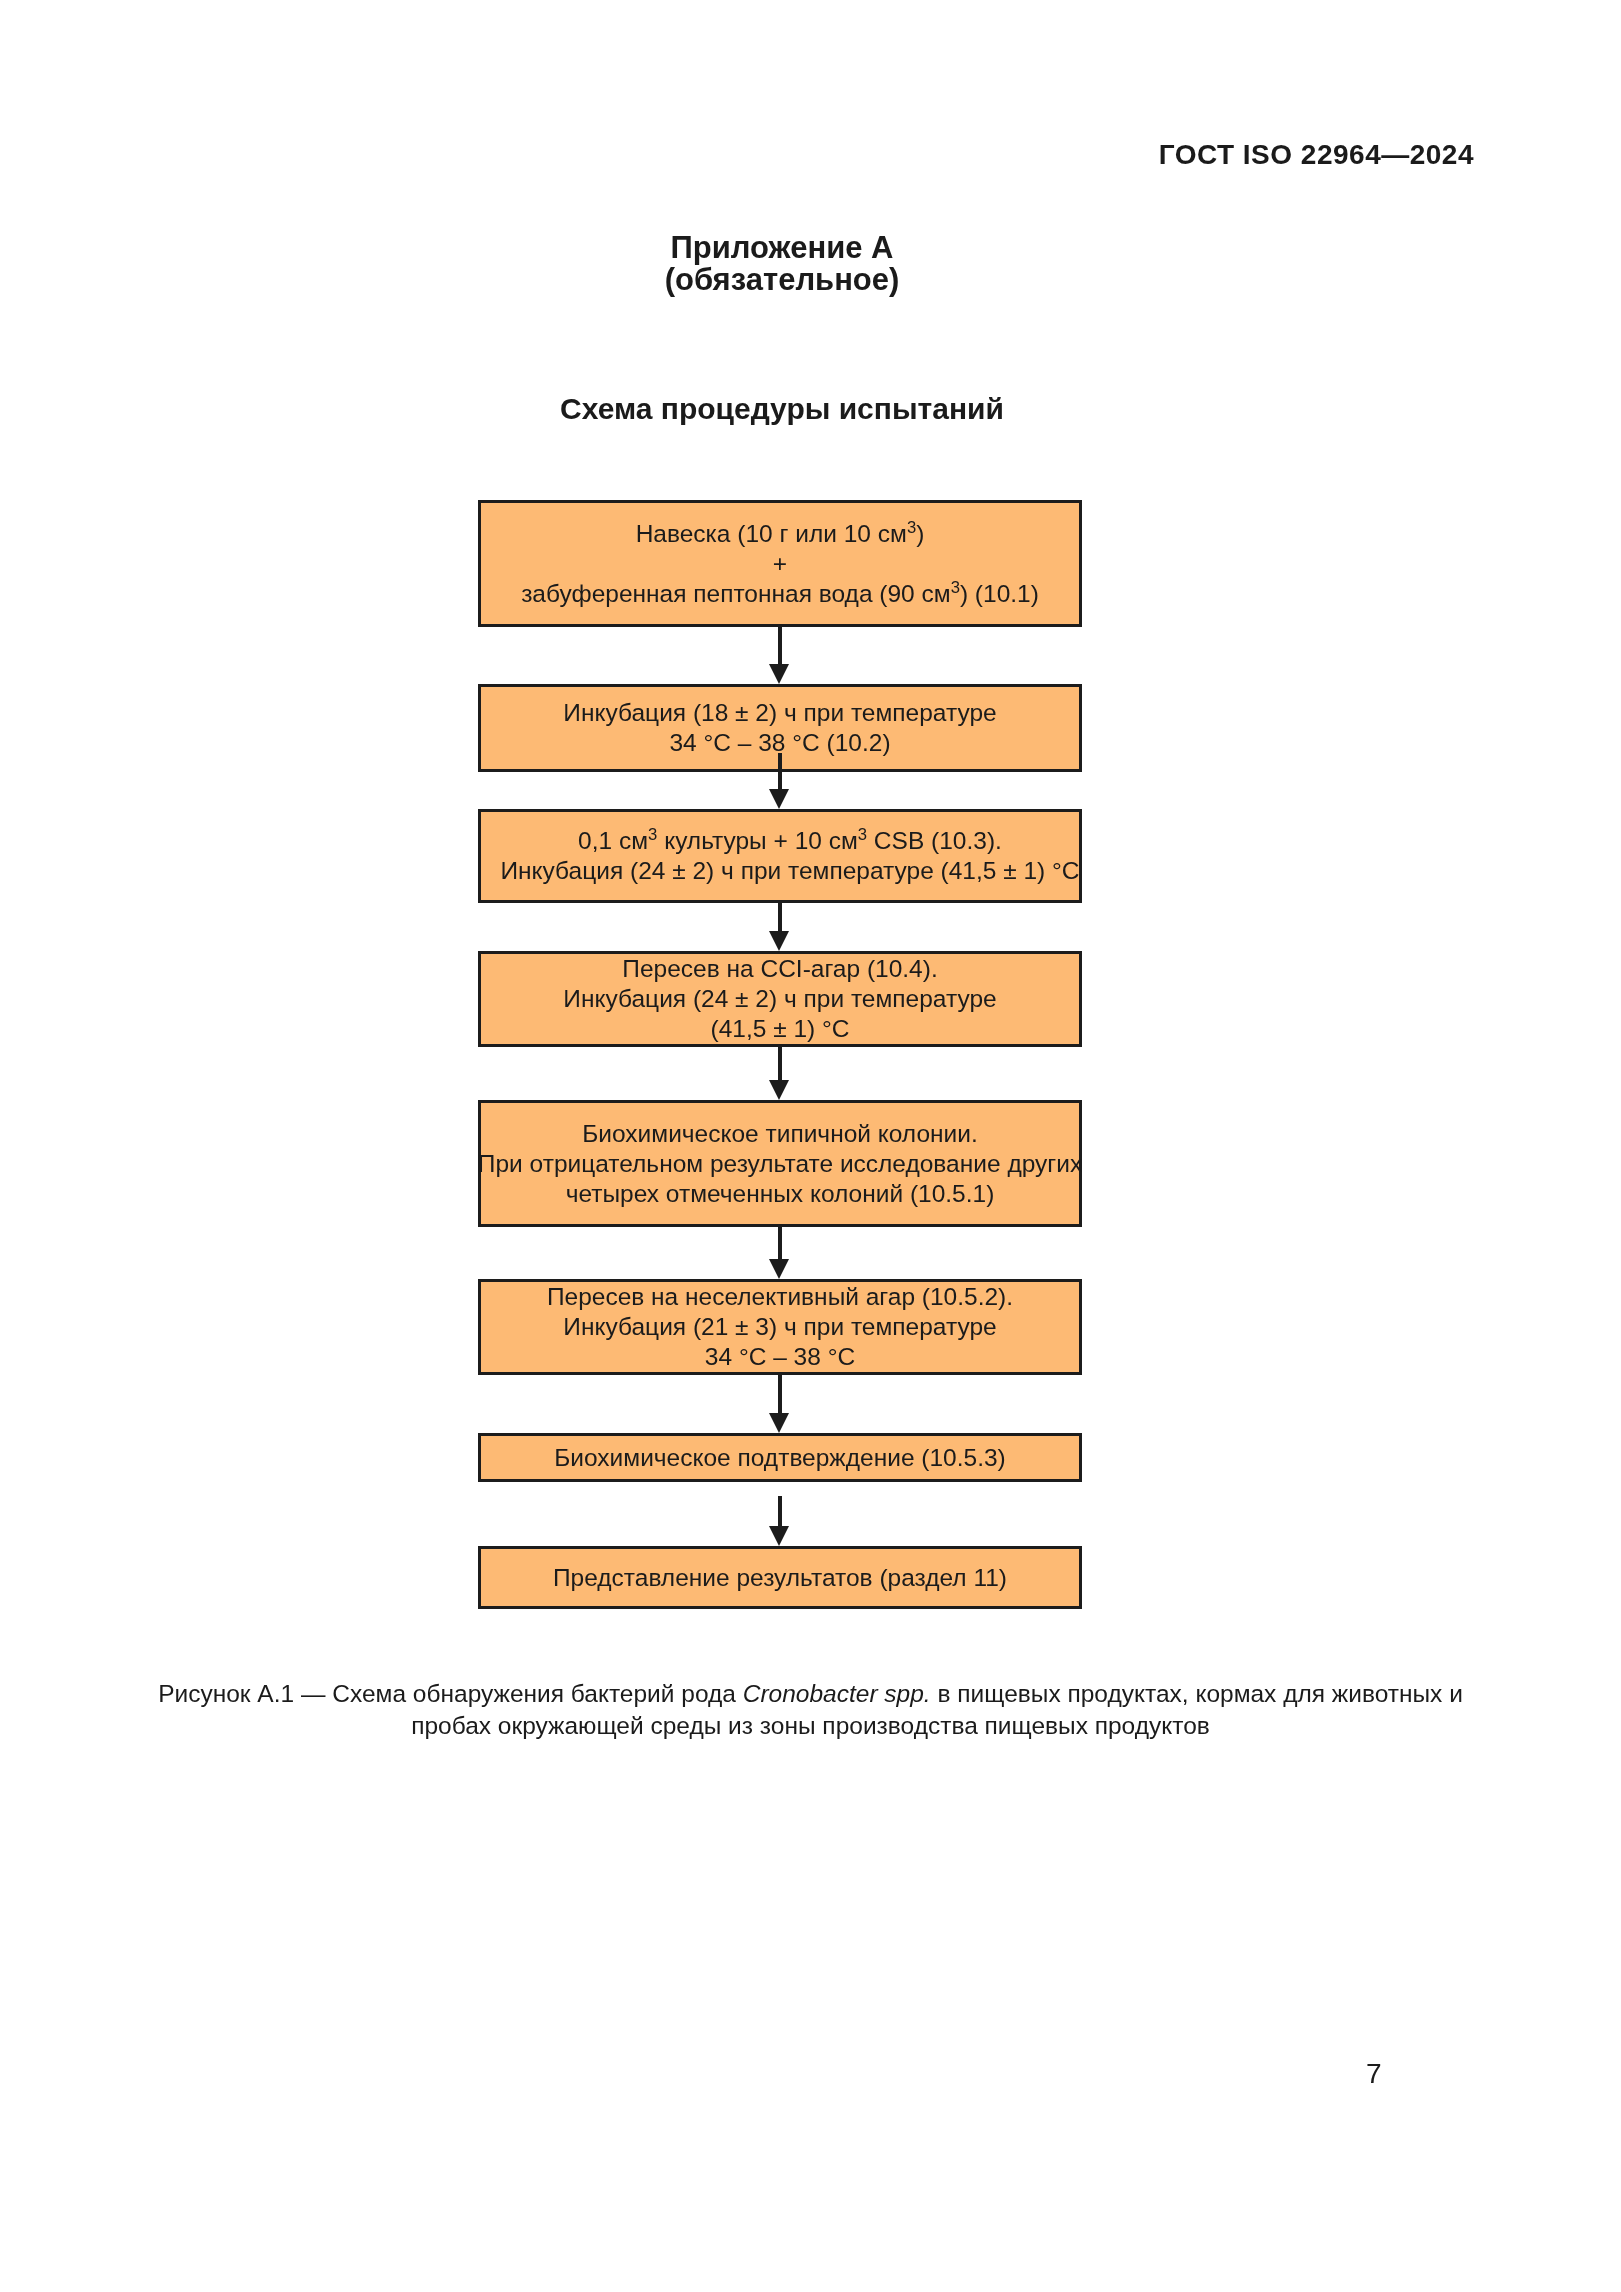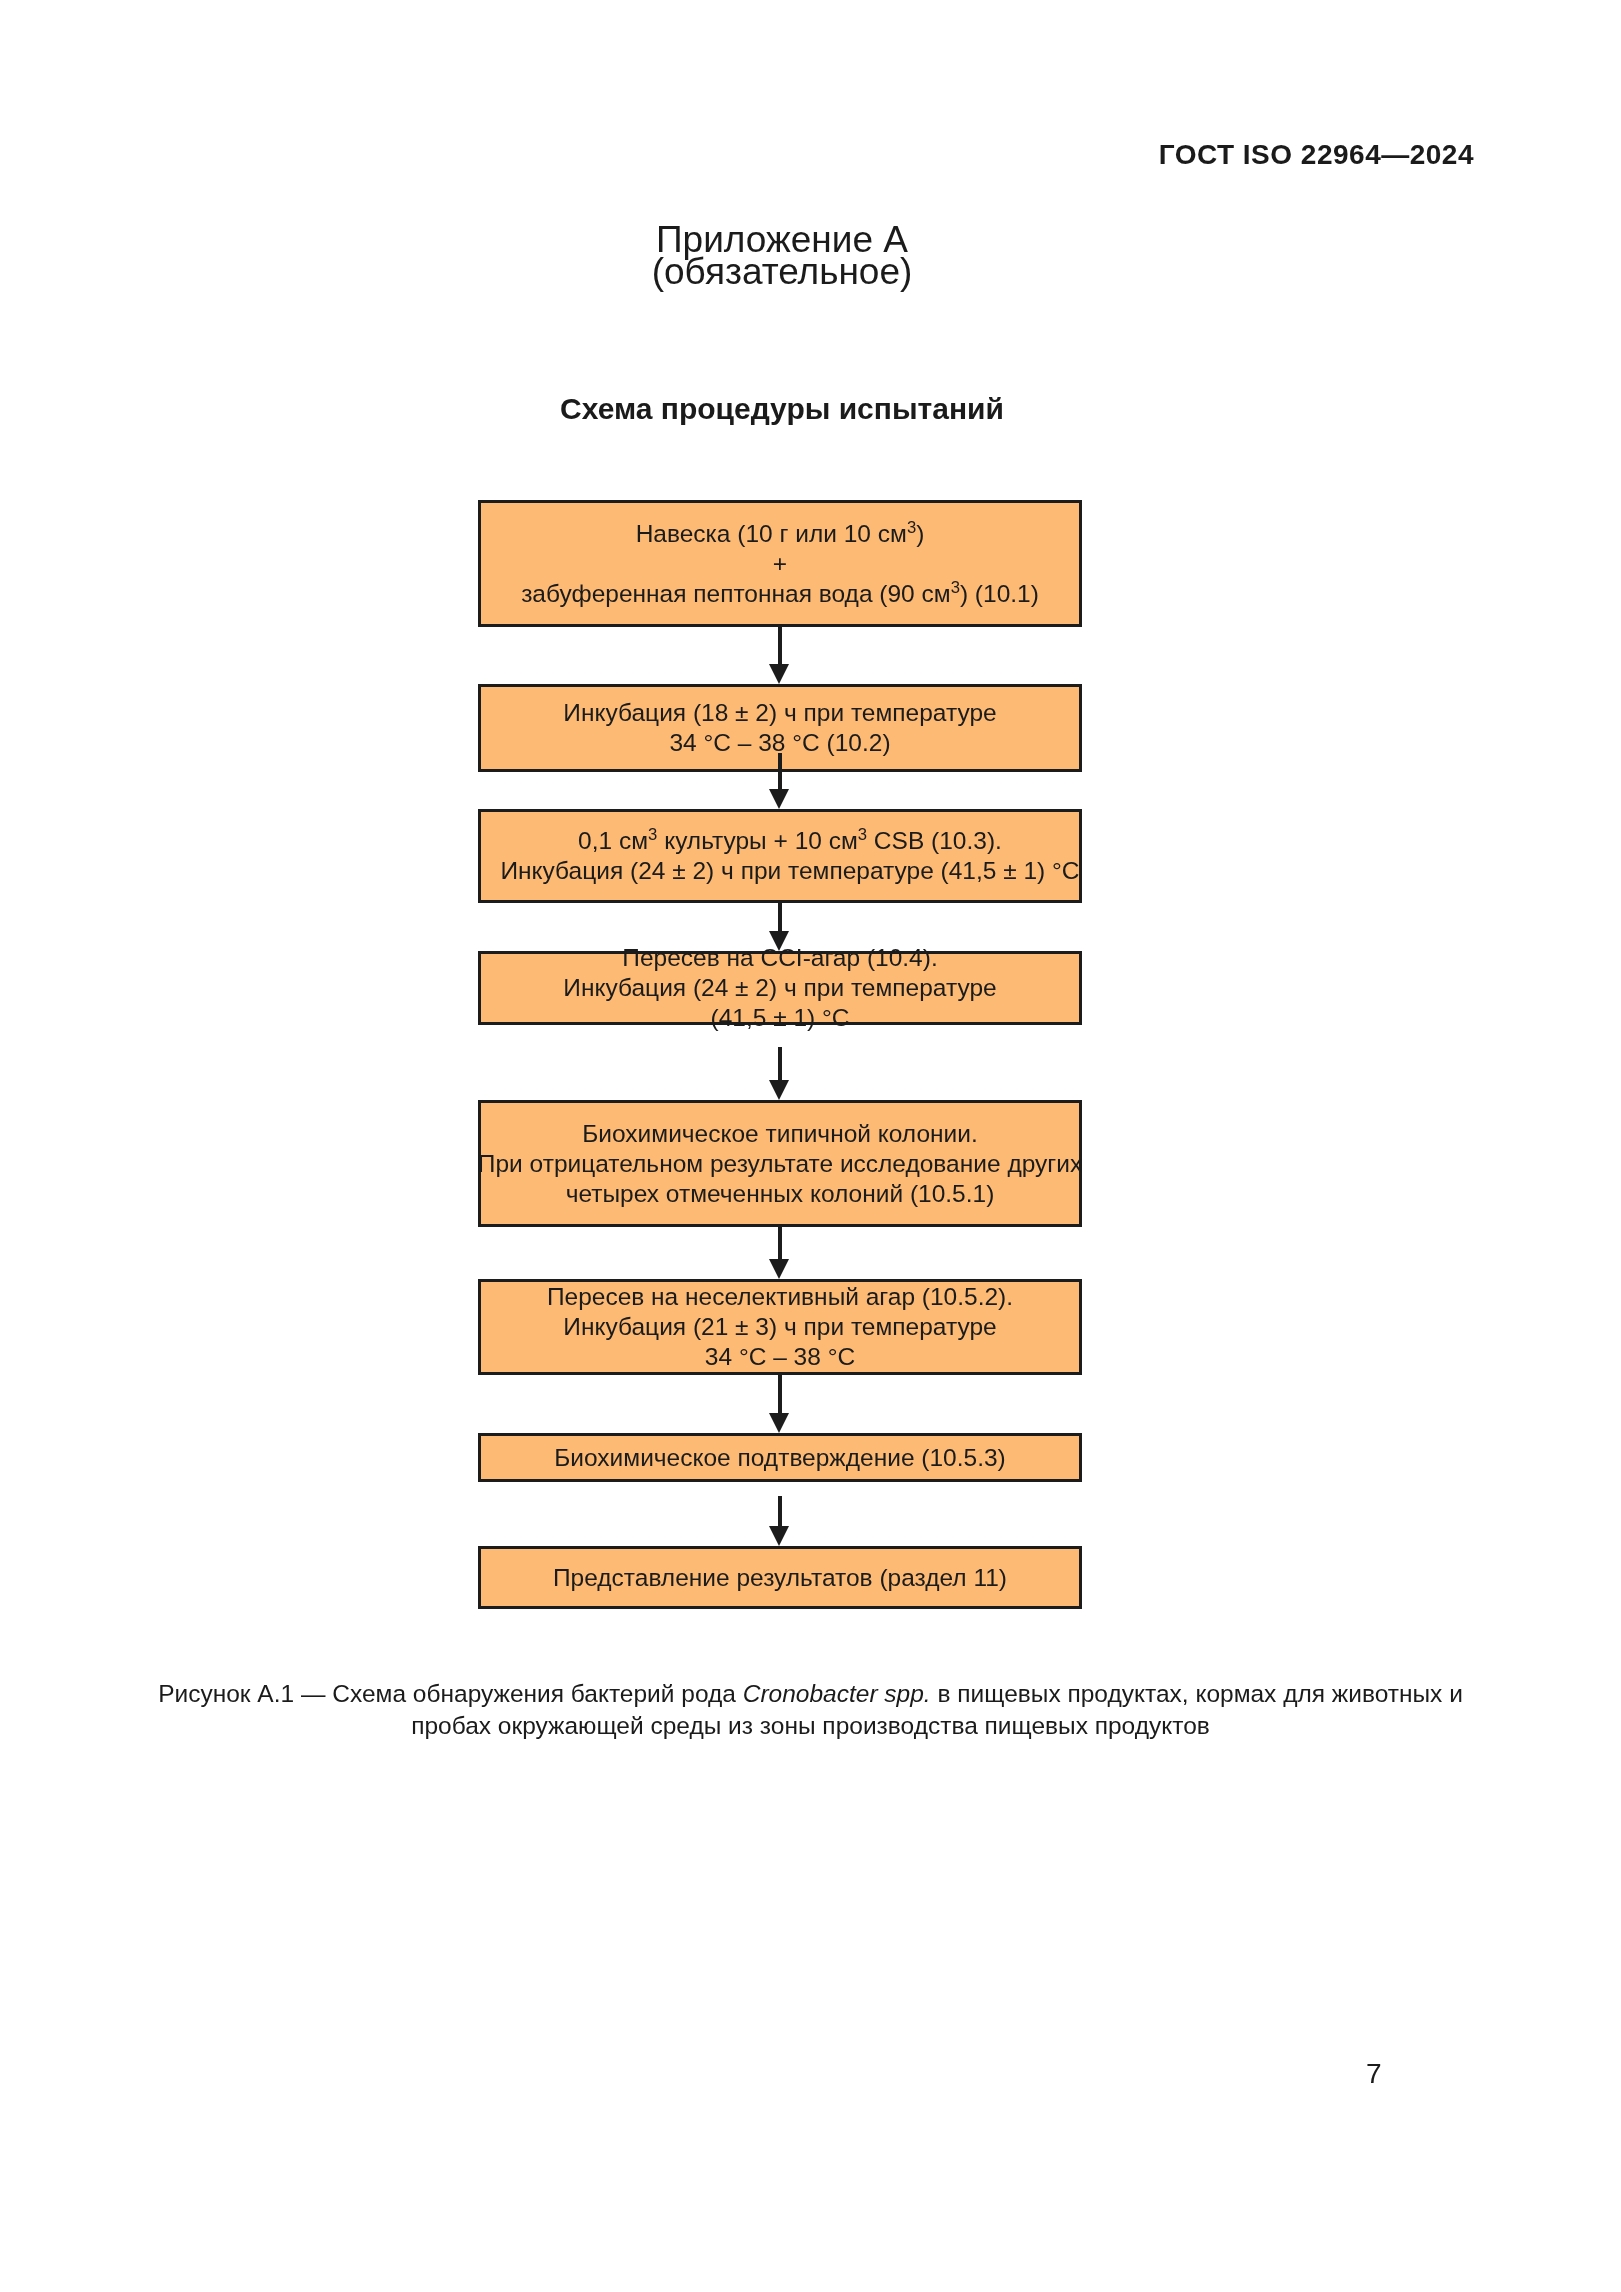--- a/index.html
+++ b/index.html
@@ -24,23 +24,23 @@
     letter-spacing: 0.5px;
     white-space: nowrap;
   }
   .center-col {
     position: absolute;
     left: 0;
     width: 1564px;
     text-align: center;
   }
   .annex-heading {
-    top: 224px;
-    font-size: 37px;
-    font-weight: normal;
+    top: 232px;
+    font-size: 31px;
+    font-weight: bold;
     line-height: 32px;
   }
   .figure-title {
     top: 392px;
     font-size: 30px;
     font-weight: bold;
   }
   .fc-box {
     position: absolute;
     left: 478px;
@@ -129,21 +129,21 @@
       <div class="head"></div>
     </div>
     <div class="fc-box" style="top: 809px; height: 94px; padding-left: 20px;">
       <div class="fc-line"><span>0,1 см</span><sup>3</sup><span> культуры + 10 см</span><sup>3</sup><span> CSB (10.3).</span></div>
       <div class="fc-line"><span>Инкубация (24 ± 2) ч при температуре (41,5 ± 1) °С</span></div>
     </div>
     <div class="fc-arrow" style="top: 903px; height: 48px;">
       <div class="shaft"></div>
       <div class="head"></div>
     </div>
-    <div class="fc-box" style="top: 951px; height: 74px;">
+    <div class="fc-box" style="top: 951px; height: 96px;">
       <div class="fc-line"><span>Пересев на CCI-агар (10.4).</span></div>
       <div class="fc-line"><span>Инкубация (24 ± 2) ч при температуре</span></div>
       <div class="fc-line"><span>(41,5 ± 1) °С</span></div>
     </div>
     <div class="fc-arrow" style="top: 1047px; height: 53px;">
       <div class="shaft"></div>
       <div class="head"></div>
     </div>
     <div class="fc-box" style="top: 1100px; height: 127px;">
       <div class="fc-line"><span>Биохимическое типичной колонии.</span></div>

